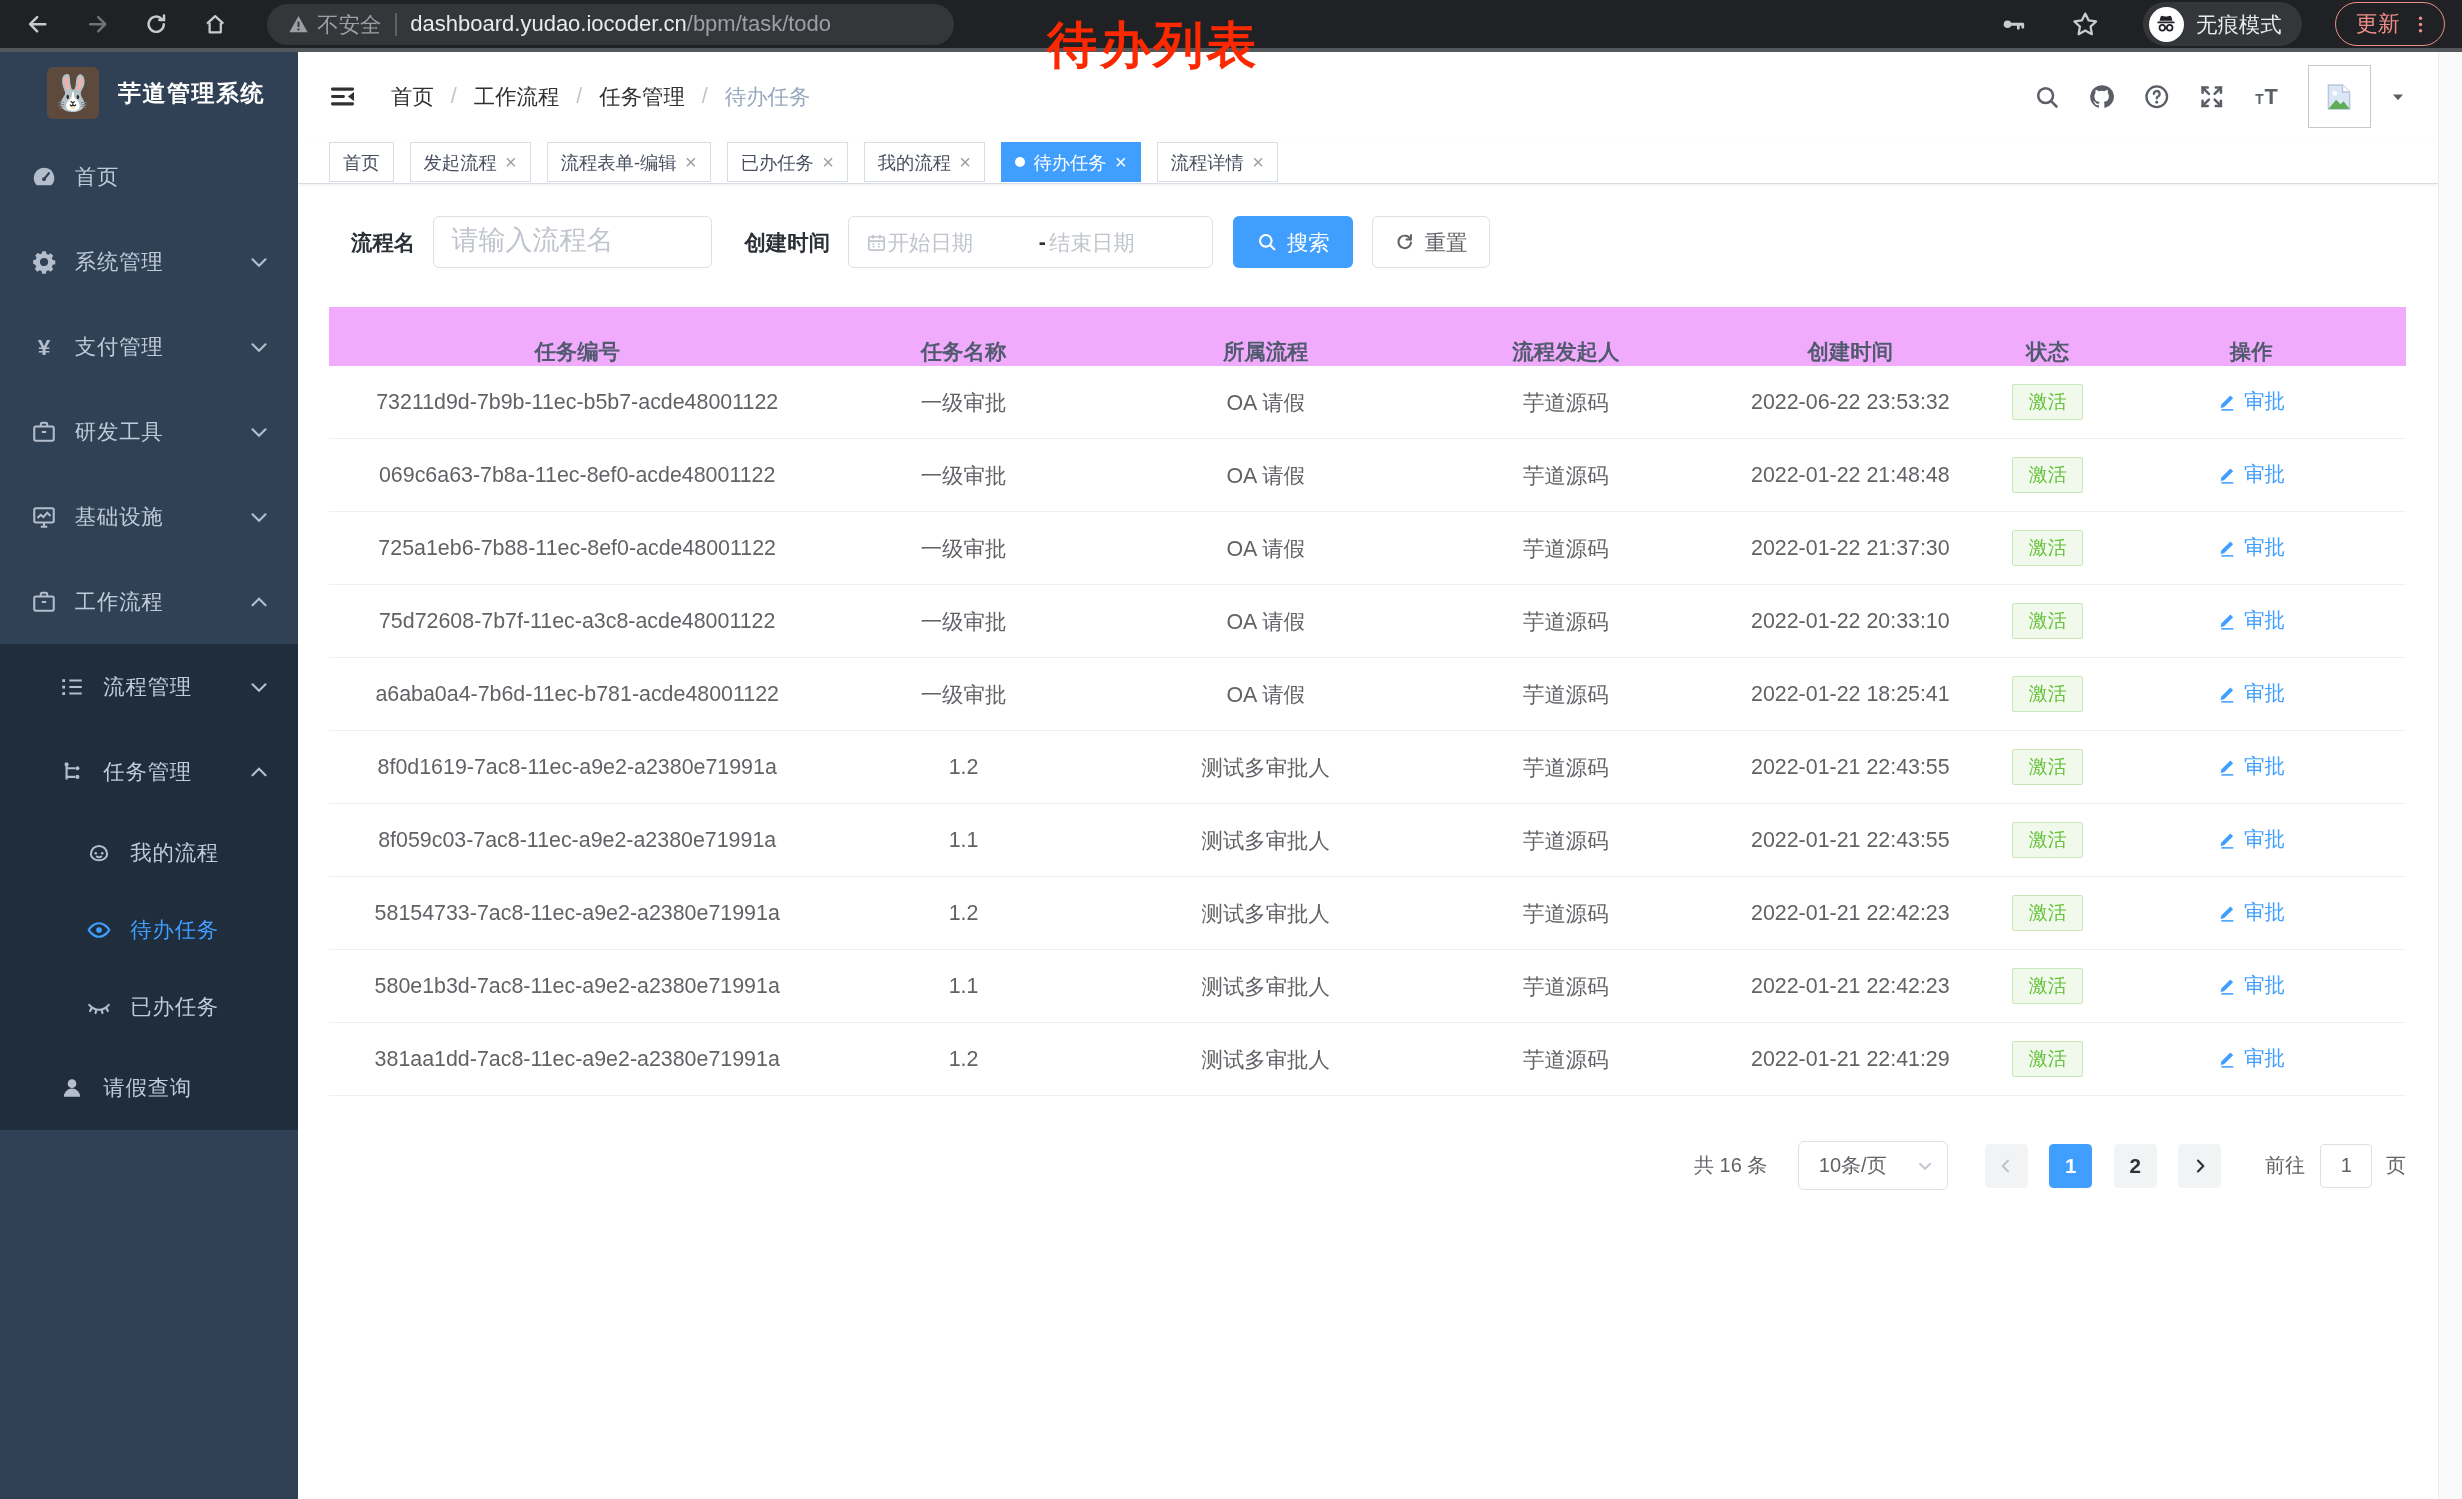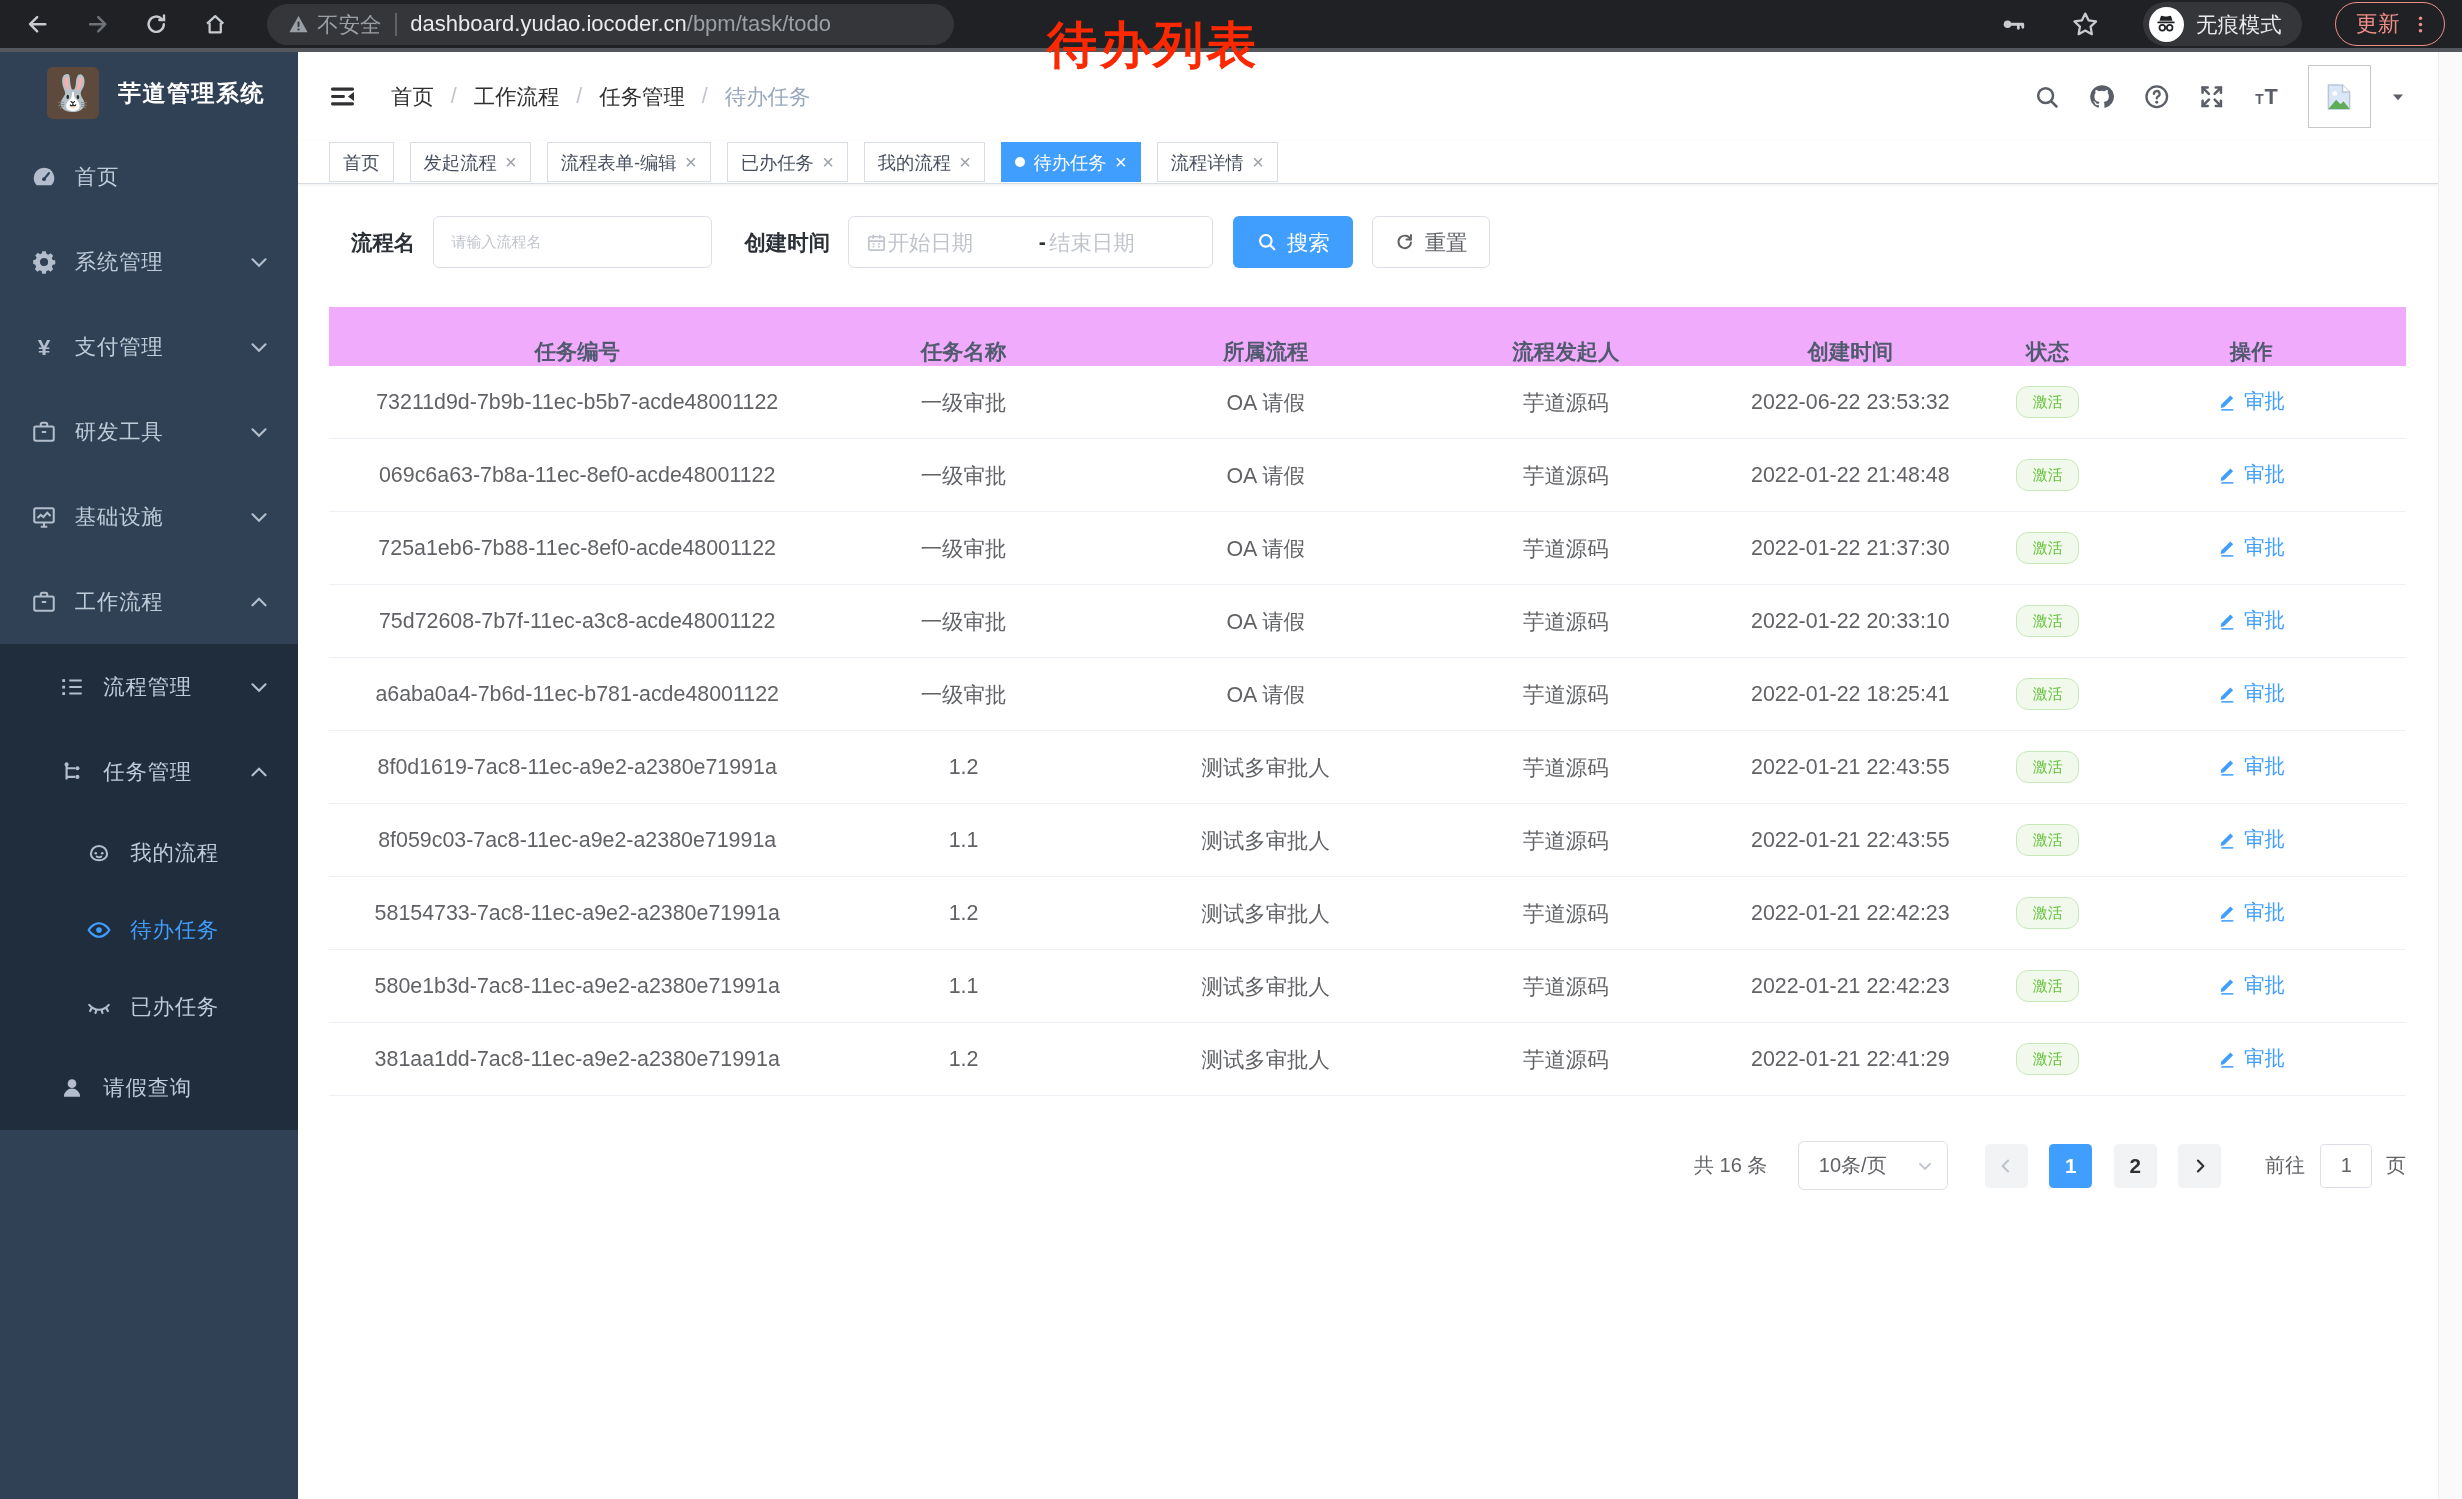--- a/index.html
+++ b/index.html
@@ -72,41 +72,41 @@
   .tab{height:40px;border:0.8px solid #d8dce5;background:#fff;color:#495060;display:flex;align-items:center;padding:0 13px;font-size:18.3px;gap:8.4px;cursor:pointer;white-space:nowrap}
   .tab .dot{width:10px;height:10px;border-radius:50%;background:#fff;display:none}
   .tab.active{background:#409eff;border-color:#409eff;color:#fff}
   .tab.active .dot{display:inline-block}
   .tab-close{font-size:20px;line-height:1;color:#9aa0a6;cursor:pointer}
   .tab.active .tab-close{color:#fff}
 
   .content{padding:32px 32px 0 31px}
   .filter-row{display:flex;align-items:center;height:52px;padding-left:22px}
   .f-label{font-size:21.4px;font-weight:600;color:#2b2f36;white-space:nowrap}
-  .name-input{width:279px;height:52px;border:0.8px solid #dcdfe6;border-radius:6.1px;margin-left:18.3px;padding:0 17px;font-size:15px;color:#606266;font-family:Liberation Serif, serif}
+  .name-input{width:279px;height:52px;border:0.8px solid #dcdfe6;border-radius:6.1px;margin-left:18.3px;padding:0 17px;font-size:27px;color:#606266;font-family:Liberation Mono, monospace}
   .name-input::placeholder{color:#c0c4cc}
   .lbl2{margin-left:32px}
   .date-input{width:365px;height:52px;border:0.8px solid #dcdfe6;border-radius:6.1px;margin-left:18.3px;display:flex;align-items:center;padding:0 15.3px;cursor:text}
   .cal-icon{width:23px;height:23px;color:#c0c4cc;flex:0 0 auto}
   .cal-icon svg{width:100%;height:100%}
   .date-ph{flex:1;text-align:left;font-size:21.4px;color:#c0c4cc;white-space:nowrap}
   .range-sep{font-size:21.4px;color:#303133;font-weight:700;padding:0 3.1px}
   .btn{height:52px;border-radius:6.1px;display:flex;align-items:center;font-size:21.4px;cursor:pointer;border:none;font-family:inherit}
   .btn .icon{width:21.4px;height:21.4px;margin-right:9.2px;display:inline-flex}
   .btn .icon svg{width:100%;height:100%}
   .btn-search{margin-left:20px;background:#409eff;color:#fff;padding:0 23px}
   .btn-reset{margin-left:19px;background:#fff;color:#606266;border:0.8px solid #dcdfe6;padding:0 21.4px}
 
   .table{margin-top:39px}
   .thead{display:flex;height:59px;background:#f0abfc;align-items:flex-end}
   .th{font-size:21.4px;color:#515a6e;font-weight:600;text-align:center;white-space:nowrap}
   .tr{display:flex;height:73px;align-items:center;border-bottom:1.5px solid #edf0f5;background:#fff}
   .td{font-size:21.4px;color:#606266;text-align:center;white-space:nowrap;overflow:hidden}
   .c0{width:23.9%}.c1{width:13.3%}.c2{width:15.8%}.c3{width:13.1%}.c4{width:14.3%}.c5{width:4.7%}.c6{width:14.9%}
-  .badge{display:inline-block;background:#f0f9eb;border:0.8px solid #c9e8ba;color:#64c23a;font-size:15px;padding:6.1px 15.3px;border-radius:12px;line-height:1.2}
+  .badge{display:inline-block;background:#f0f9eb;border:0.8px solid #c9e8ba;color:#64c23a;font-size:19px;padding:6.1px 15.3px;border-radius:2px;line-height:1.2}
   .action-link{display:inline-flex;align-items:center;gap:6px;color:#409eff;font-size:20.6px;cursor:pointer;text-decoration:none}
   .action-link .icon{width:20.6px;height:20.6px;display:inline-flex}
   .action-link .icon svg{width:100%;height:100%}
 
   .pagination{margin-top:45px;display:flex;align-items:center;justify-content:flex-end;font-size:20px;color:#606266}
   .pg-total{white-space:nowrap}
   .pg-size{margin-left:30.5px;width:150px;height:49px;border:0.8px solid #dcdfe6;border-radius:6.1px;display:flex;align-items:center;justify-content:space-between;padding:0 12.2px 0 20px;cursor:pointer}
   .pg-size .sel-chev{width:20px;height:20px;color:#c0c4cc}
   .pg-size .sel-chev svg{width:100%;height:100%}
   .pg-btn{margin-left:21.4px;min-width:43px;height:44px;border-radius:4.6px;background:#f2f3f5;display:flex;align-items:center;justify-content:center;cursor:pointer;font-weight:700;color:#303133;font-size:20.6px}

